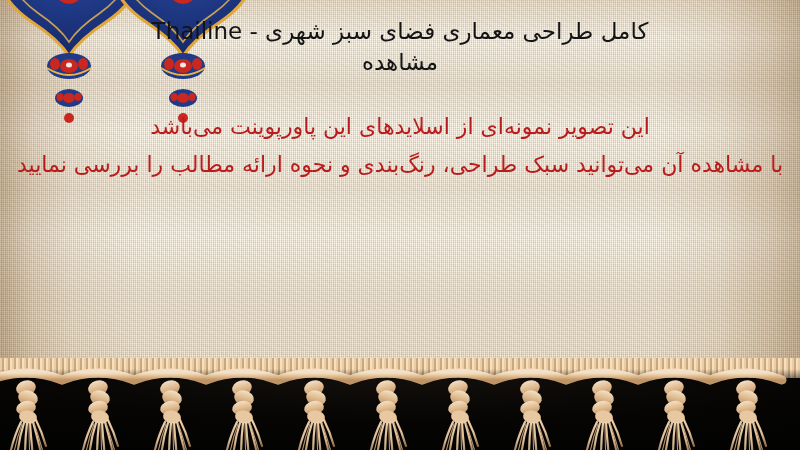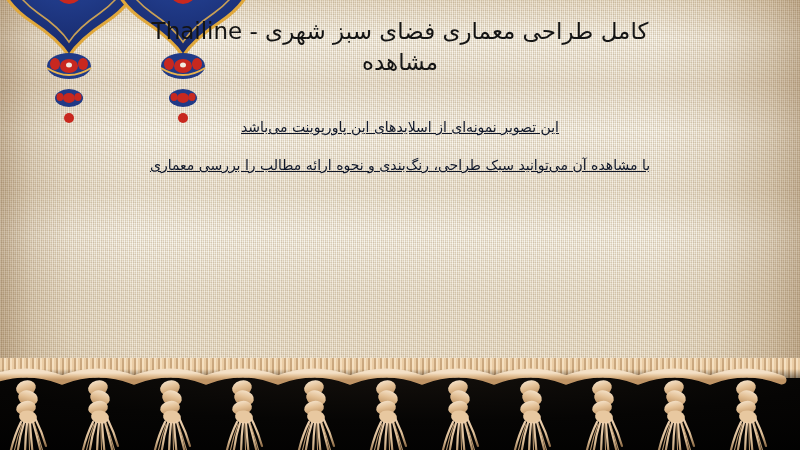--- a/index.html
+++ b/index.html
@@ -89,23 +89,22 @@
     font-size:23px;line-height:31px;color:#141414;
     font-weight:400;letter-spacing:0;
     padding:0 22px;
     margin-top:12px;
   }
   .body-block{
     position:absolute;left:0;right:0;top:108px;
     padding:0 12px;
   }
   .body-line{
-    font-size:14px;line-height:38px;color:#0f172a;
+    font-size:22px;line-height:38px;color:#b91c1c;
     white-space:nowrap;
-    text-decoration:underline;
   }
 
   
   .black-field{
     position:absolute;left:0;top:372px;width:800px;height:78px;
     background:
       radial-gradient(120% 140% at 50% 0%, #14100c 0%, #060504 45%, #000 100%);
   }
   .selvage{
     position:absolute;left:0;top:358px;width:800px;height:20px;
@@ -252,21 +251,21 @@
 
   <div class="text-layer">
 
     <div class="title">
       <div>کامل طراحی معماری فضای سبز شهری - Thailine</div>
       <div>مشاهده</div>
     </div>
 
     <div class="body-block">
       <div class="body-line">این تصویر نمونه‌ای از اسلایدهای این پاورپوینت می‌باشد</div>
-      <div class="body-line">با مشاهده آن می‌توانید سبک طراحی، رنگ‌بندی و نحوه ارائه مطالب را بررسی معماری</div>
+      <div class="body-line">با مشاهده آن می‌توانید سبک طراحی، رنگ‌بندی و نحوه ارائه مطالب را بررسی نمایید</div>
     </div>
 
   </div>
 
   <div class="black-field"></div>
 
   <div class="selvage"></div>
 
   <svg class="fringe" viewBox="0 0 800 94">
     <defs>

